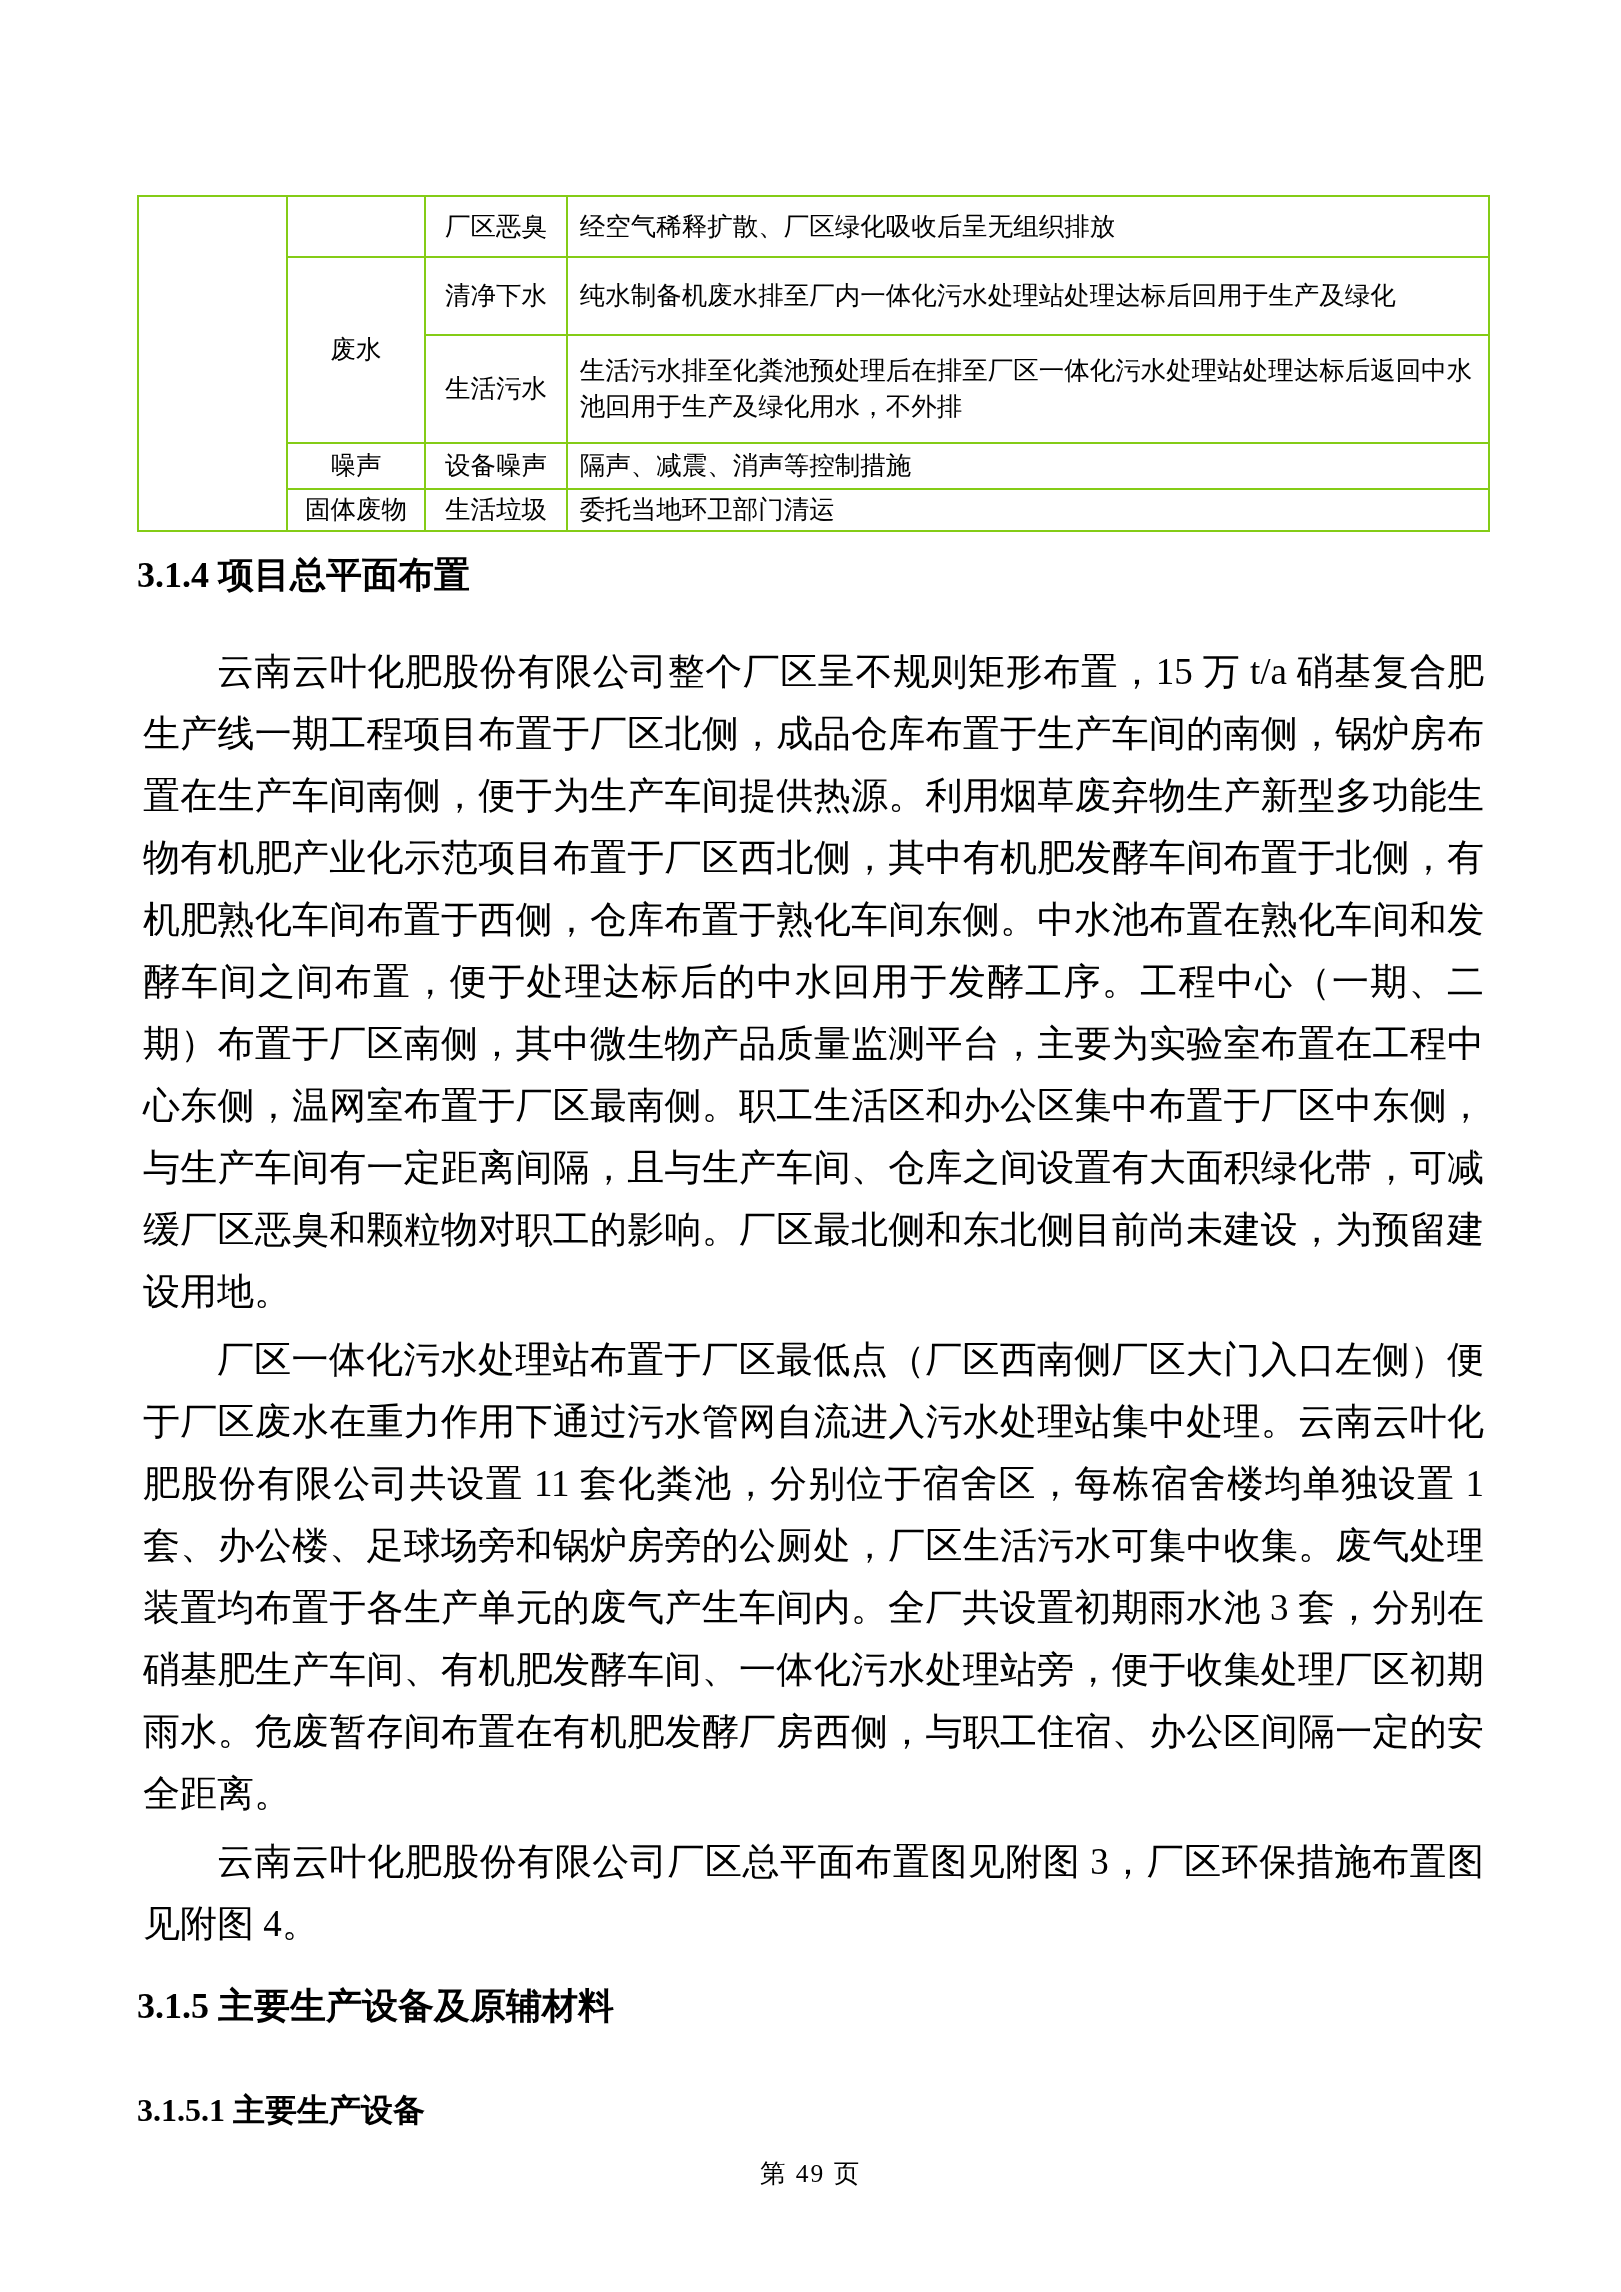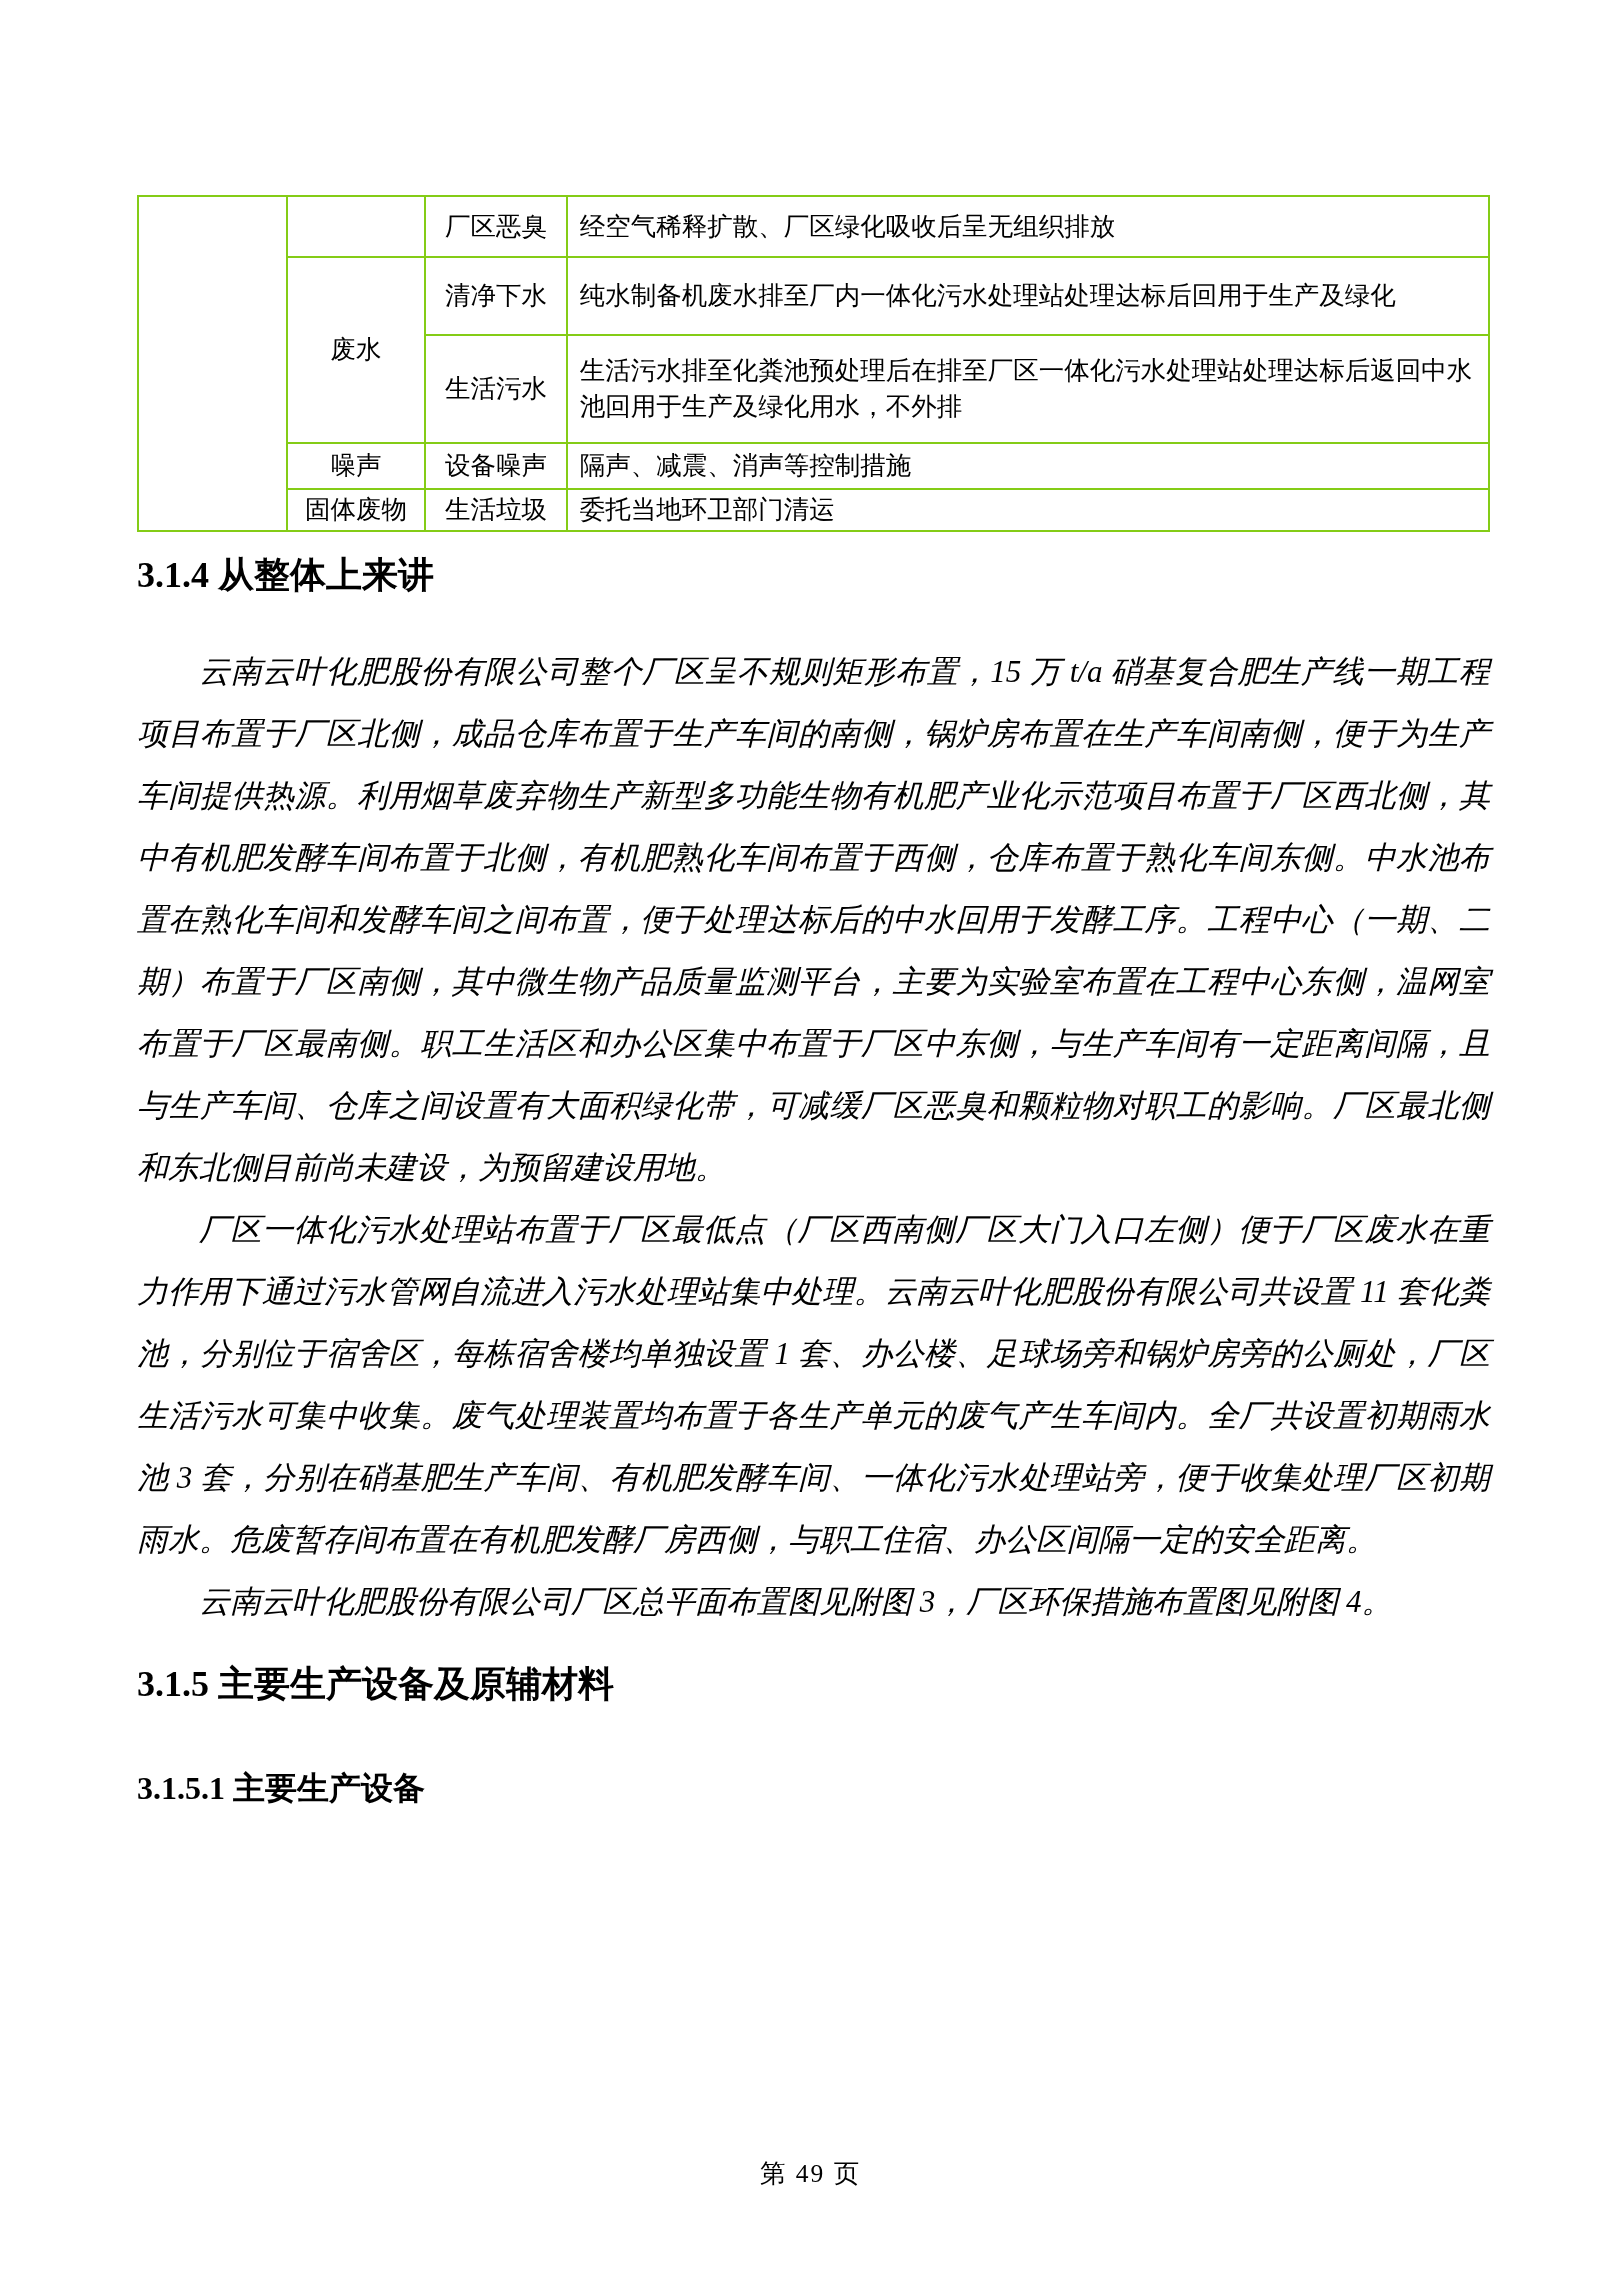--- a/index.html
+++ b/index.html
@@ -30,24 +30,24 @@
   h2.sec {
     font-size:36px; font-weight:bold;
     margin:20.6px 0 43px 0; line-height:1.25;
   }
   h2.sec2 { margin:29px 0 0 0; }
   h3.subsec {
     font-size:32px; font-weight:bold;
     margin:61px 0 0 0; line-height:1.25;
   }
   p.body {
-    font-size:31px; line-height:62px;
+    font-size:37px; line-height:62px;
     text-align:justify; text-justify:inter-ideograph;
     word-break:break-all;
-    text-indent:2em; margin:0;font-style:italic;
+    text-indent:2em; margin:6px;
   }
   .page-number {
     position:absolute; bottom:102px; left:0; width:100%;
     text-align:center; font-size:25.5px; letter-spacing:2px;
   }
 </style>
 </head>
 <body>
 
 <div class="page">
@@ -81,21 +81,21 @@
         <td>隔声、减震、消声等控制措施</td>
       </tr>
       <tr class="r5">
         <td class="ctr">固体废物</td>
         <td class="ctr">生活垃圾</td>
         <td>委托当地环卫部门清运</td>
       </tr>
     </tbody>
   </table>
 
-  <h2 class="sec">3.1.4 从整体上来讲</h2>
+  <h2 class="sec">3.1.4 项目总平面布置</h2>
 
   <p class="body">云南云叶化肥股份有限公司整个厂区呈不规则矩形布置，15 万 t/a 硝基复合肥生产线一期工程项目布置于厂区北侧，成品仓库布置于生产车间的南侧，锅炉房布置在生产车间南侧，便于为生产车间提供热源。利用烟草废弃物生产新型多功能生物有机肥产业化示范项目布置于厂区西北侧，其中有机肥发酵车间布置于北侧，有机肥熟化车间布置于西侧，仓库布置于熟化车间东侧。中水池布置在熟化车间和发酵车间之间布置，便于处理达标后的中水回用于发酵工序。工程中心（一期、二期）布置于厂区南侧，其中微生物产品质量监测平台，主要为实验室布置在工程中心东侧，温网室布置于厂区最南侧。职工生活区和办公区集中布置于厂区中东侧，与生产车间有一定距离间隔，且与生产车间、仓库之间设置有大面积绿化带，可减缓厂区恶臭和颗粒物对职工的影响。厂区最北侧和东北侧目前尚未建设，为预留建设用地。</p>
   <p class="body">厂区一体化污水处理站布置于厂区最低点（厂区西南侧厂区大门入口左侧）便于厂区废水在重力作用下通过污水管网自流进入污水处理站集中处理。云南云叶化肥股份有限公司共设置 11 套化粪池，分别位于宿舍区，每栋宿舍楼均单独设置 1 套、办公楼、足球场旁和锅炉房旁的公厕处，厂区生活污水可集中收集。废气处理装置均布置于各生产单元的废气产生车间内。全厂共设置初期雨水池 3 套，分别在硝基肥生产车间、有机肥发酵车间、一体化污水处理站旁，便于收集处理厂区初期雨水。危废暂存间布置在有机肥发酵厂房西侧，与职工住宿、办公区间隔一定的安全距离。</p>
   <p class="body">云南云叶化肥股份有限公司厂区总平面布置图见附图 3，厂区环保措施布置图见附图 4。</p>
 
   <h2 class="sec sec2">3.1.5 主要生产设备及原辅材料</h2>
 
   <h3 class="subsec">3.1.5.1 主要生产设备</h3>
 
   <div class="page-number">第 49 页</div>

